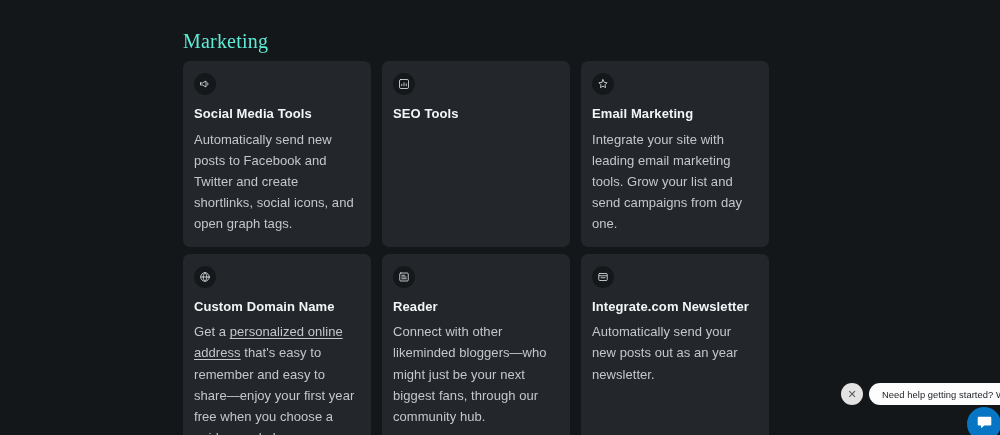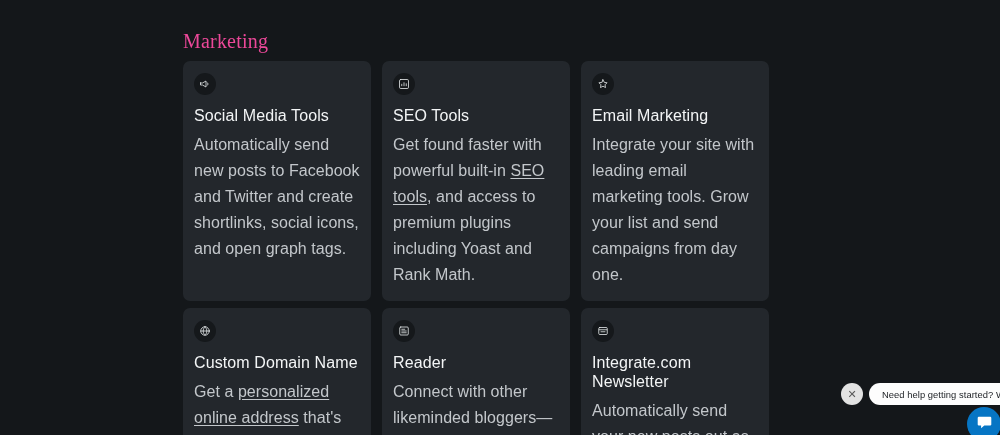--- a/index.html
+++ b/index.html
@@ -13,21 +13,21 @@
     position: relative;
     width: 1000px; height: 435px;
     background: #14171a;
   }
   .page-title {
     position: absolute;
     left: 183px; top: 30px;
     font-family: "Liberation Serif", serif;
     font-size: 20px;
     font-weight: 400;
-    color: #ec4899;
+    color: #5eead4;
     letter-spacing: 0.2px;
   }
   .grid {
     position: absolute;
     left: 183px; top: 61px;
     width: 586px;
     display: grid;
     grid-template-columns: repeat(3, 188px);
     grid-auto-rows: min-content;
     column-gap: 11px;
@@ -48,29 +48,29 @@
     border-radius: 50%;
     background: #15181b;
     display: flex;
     align-items: center;
     justify-content: center;
     margin-bottom: 11px;
     flex: none;
   }
   .icon-wrap svg { display: block; }
   .card-title {
-    font-size: 16px;
-    font-weight: normal;
+    font-size: 13px;
+    font-weight: bold;
     color: #f3f5f6;
     letter-spacing: 0.1px;
     margin-bottom: 7px;
     line-height: 1.2;
   }
   .card-desc {
-    font-size: 16px;
+    font-size: 13px;
     line-height: 1.62;
     color: #c3c7cb;
     letter-spacing: 0.05px;
   }
   .card-desc a {
     color: #c3c7cb;
     text-decoration: underline;
     text-underline-offset: 1.5px;
   }
 
@@ -130,21 +130,20 @@
         <div class="card-desc"><span>Automatically send new posts to Facebook and Twitter and create shortlinks, social icons, and open graph tags.</span></div>
       </div>
       <div class="card r1">
         <div class="icon-wrap">
           <svg width="12" height="12" viewBox="0 0 24 24">
             <rect stroke="#e9ecee" stroke-width="1.6" fill="none" stroke-linecap="round" stroke-linejoin="round" x="3" y="3" width="18" height="18" rx="2.5"></rect>
             <path stroke="#e9ecee" stroke-width="1.6" fill="none" stroke-linecap="round" stroke-linejoin="round" d="M7.5 15.5v-3M12 15.5v-6M16.5 15.5v-4"></path>
           </svg>
         </div>
         <div class="card-title">SEO Tools</div>
-        <div class="card-desc"><span>Get found faster with powerful built-in </span><a href="#">SEO tools</a><span>, and access to premium plugins including Yoast and Rank Math.</span></div>
       </div>
       <div class="card r1">
         <div class="icon-wrap">
           <svg width="12" height="12" viewBox="0 0 24 24">
             <path stroke="#e9ecee" stroke-width="1.6" fill="none" stroke-linecap="round" stroke-linejoin="round" d="M12 3.5l2.5 5.2 5.6.8-4 4 .9 5.6-5-2.7-5 2.7.9-5.6-4-4 5.6-.8z"></path>
           </svg>
         </div>
         <div class="card-title">Email Marketing</div>
         <div class="card-desc"><span>Integrate your site with leading email marketing tools. Grow your list and send campaigns from day one.</span></div>
       </div>

